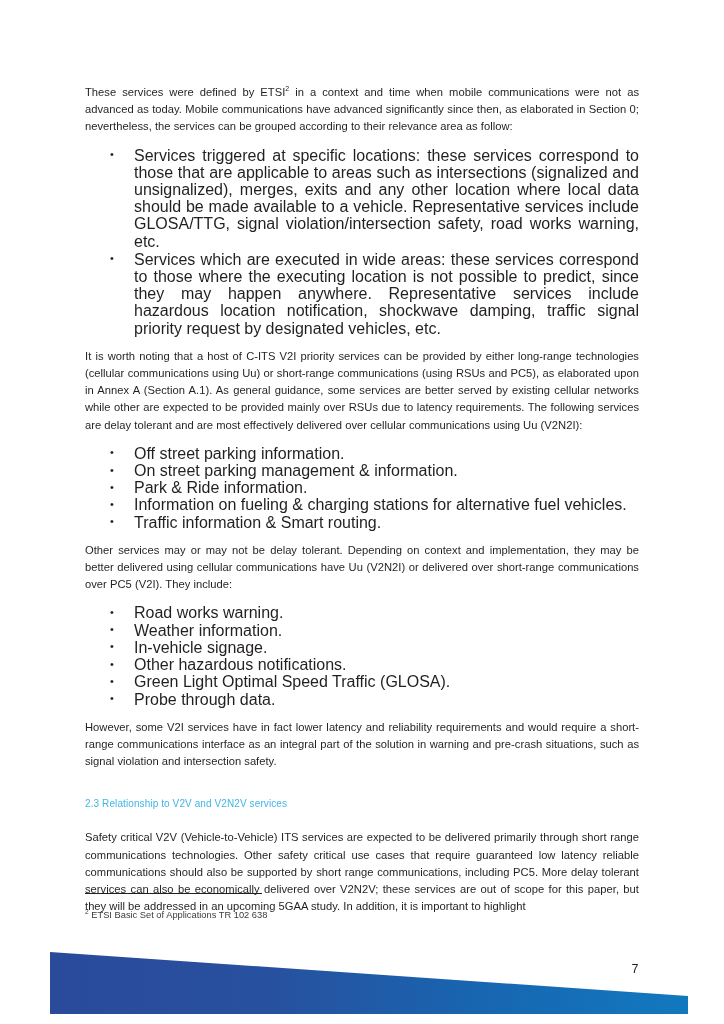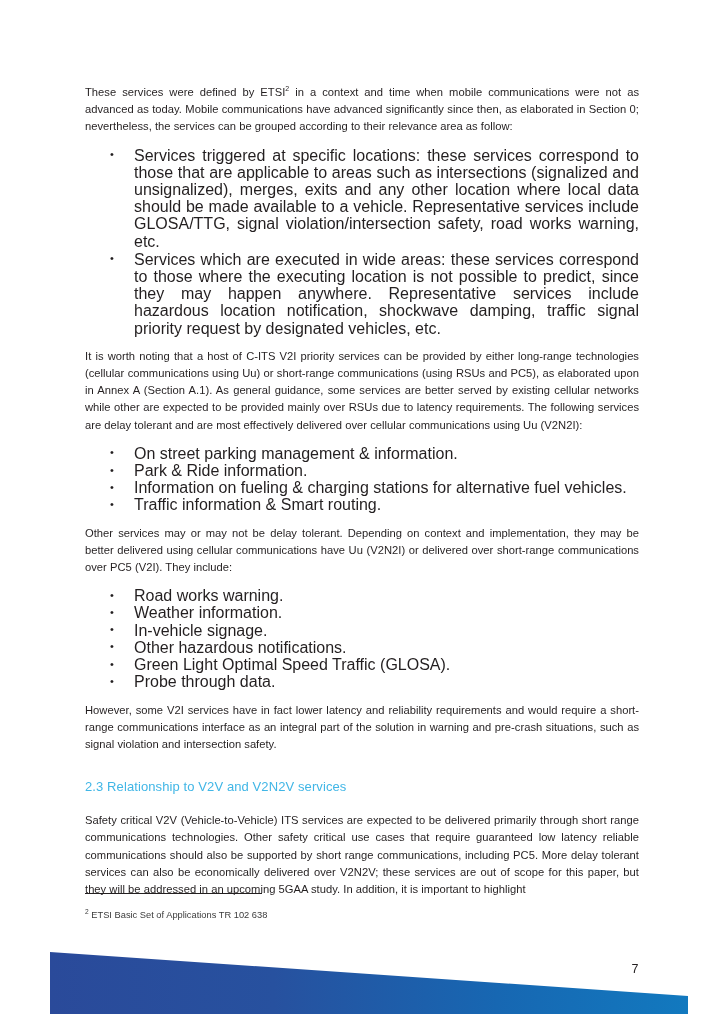--- a/index.html
+++ b/index.html
@@ -54,21 +54,21 @@
     position: absolute;
     left: 25px;
     top: -0.5px;
     font-size: 11px;
     color: #231f20;
   }
   ul.bullets.tight > li { margin-bottom: 0px; }
   ul.bullets.para > li { margin-bottom: 1px; }
 
   h2.section-heading {
-    font-size: 13px;
+    font-size: 10px;
     font-weight: normal;
     color: #41b6e6;
     margin: 24px 0 15px 0;
     line-height: 20px;
     letter-spacing: 0.1px;
   }
 
   .footnote-area {
     position: absolute;
     left: 85px;
@@ -124,20 +124,21 @@
     <p class="body"><span>These services were defined by ETSI</span><sup>2</sup><span> in a context and time when mobile communications were not as advanced as today. Mobile communications have advanced significantly since then, as elaborated in Section 0; nevertheless, the services can be grouped according to their relevance area as follow:</span></p>
 
     <ul class="bullets para">
       <li>Services triggered at specific locations: these services correspond to those that are applicable to areas such as intersections (signalized and unsignalized), merges, exits and any other location where local data should be made available to a vehicle. Representative services include GLOSA/TTG, signal violation/intersection safety, road works warning, etc.</li>
       <li>Services which are executed in wide areas: these services correspond to those where the executing location is not possible to predict, since they may happen anywhere. Representative services include hazardous location notification, shockwave damping, traffic signal priority request by designated vehicles, etc.</li>
     </ul>
 
     <p class="body">It is worth noting that a host of C-ITS V2I priority services can be provided by either long-range technologies (cellular communications using Uu) or short-range communications (using RSUs and PC5), as elaborated upon in Annex A (Section A.1). As general guidance, some services are better served by existing cellular networks while other are expected to be provided mainly over RSUs due to latency requirements. The following services are delay tolerant and are most effectively delivered over cellular communications using Uu (V2N2I):</p>
 
     <ul class="bullets tight">
+      <li>Off street parking information.</li>
       <li>On street parking management &amp; information.</li>
       <li>Park &amp; Ride information.</li>
       <li>Information on fueling &amp; charging stations for alternative fuel vehicles.</li>
       <li>Traffic information &amp; Smart routing.</li>
     </ul>
 
     <p class="body">Other services may or may not be delay tolerant. Depending on context and implementation, they may be better delivered using cellular communications have Uu (V2N2I) or delivered over short-range communications over PC5 (V2I). They include:</p>
 
     <ul class="bullets tight gap-before">
       <li>Road works warning.</li>

